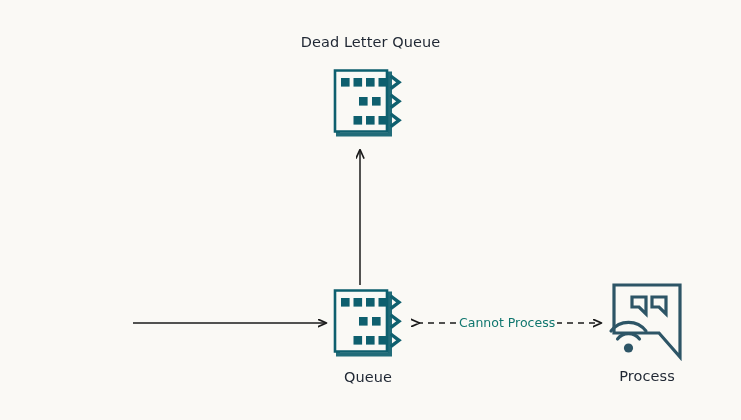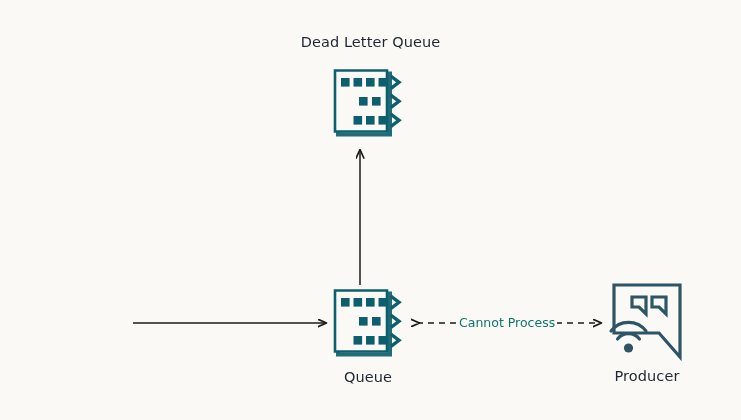--- a/index.html
+++ b/index.html
@@ -156,18 +156,18 @@
       </g>
 
       <g>
         <g fill="none" stroke="#2d5566" stroke-width="3.1" stroke-linecap="round">
           <path d="M5,50 A22,22 0 0 1 40,50"></path>
           <path d="M11.5,58 A14,14 0 0 1 33.5,58"></path>
         </g>
         <circle cx="22.5" cy="67" r="4.6" fill="#2d5566"></circle>
       </g>
     </svg>
-    <div class="node-label">Producer</div>
+    <div class="node-label">Process</div>
   </div>
 
   <div class="edge-label" style="left:457px; top:317px;">Cannot Process</div>
 
 </div>
 
 </body></html>

